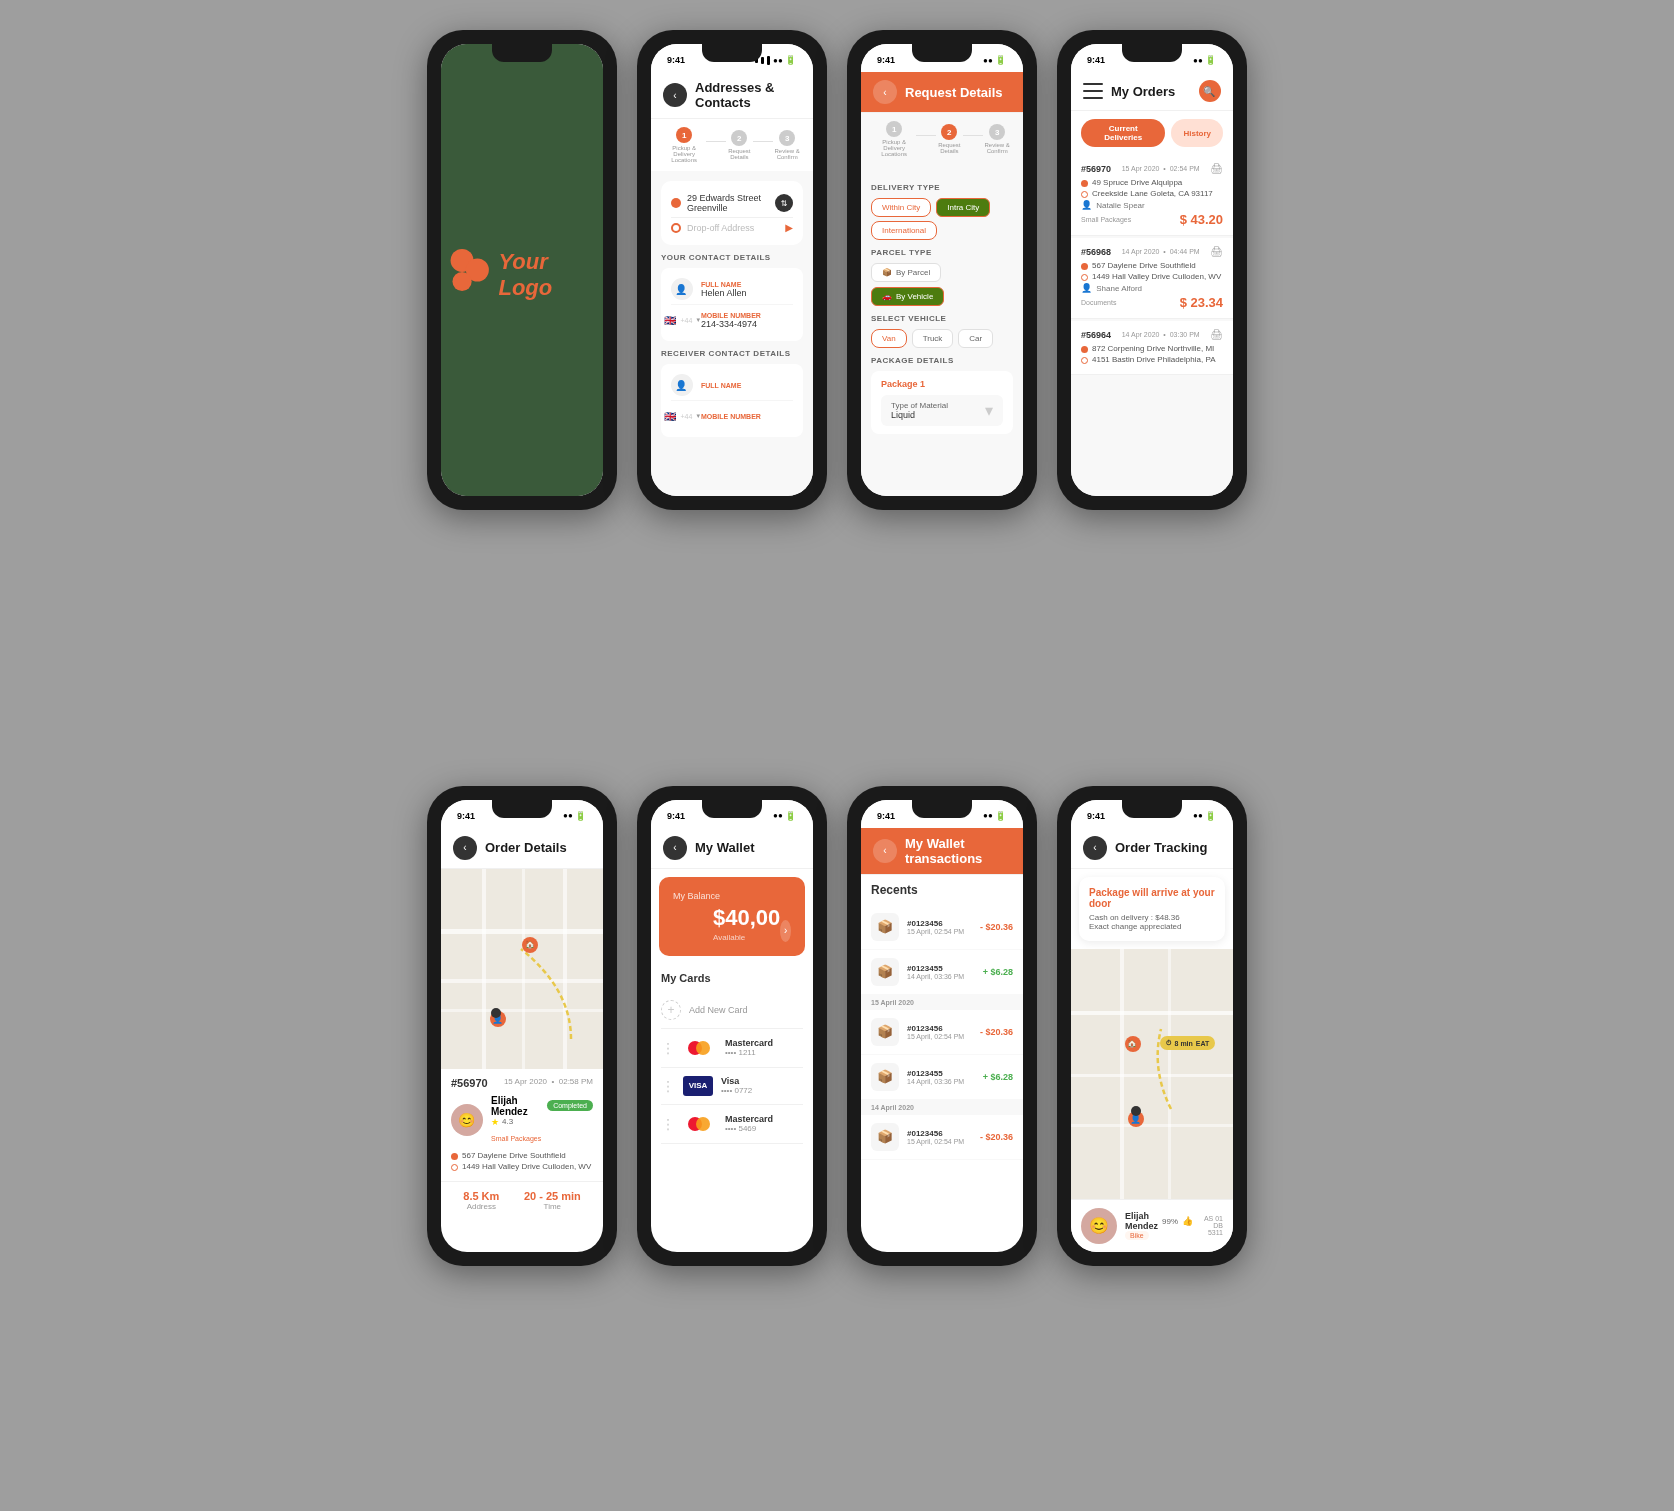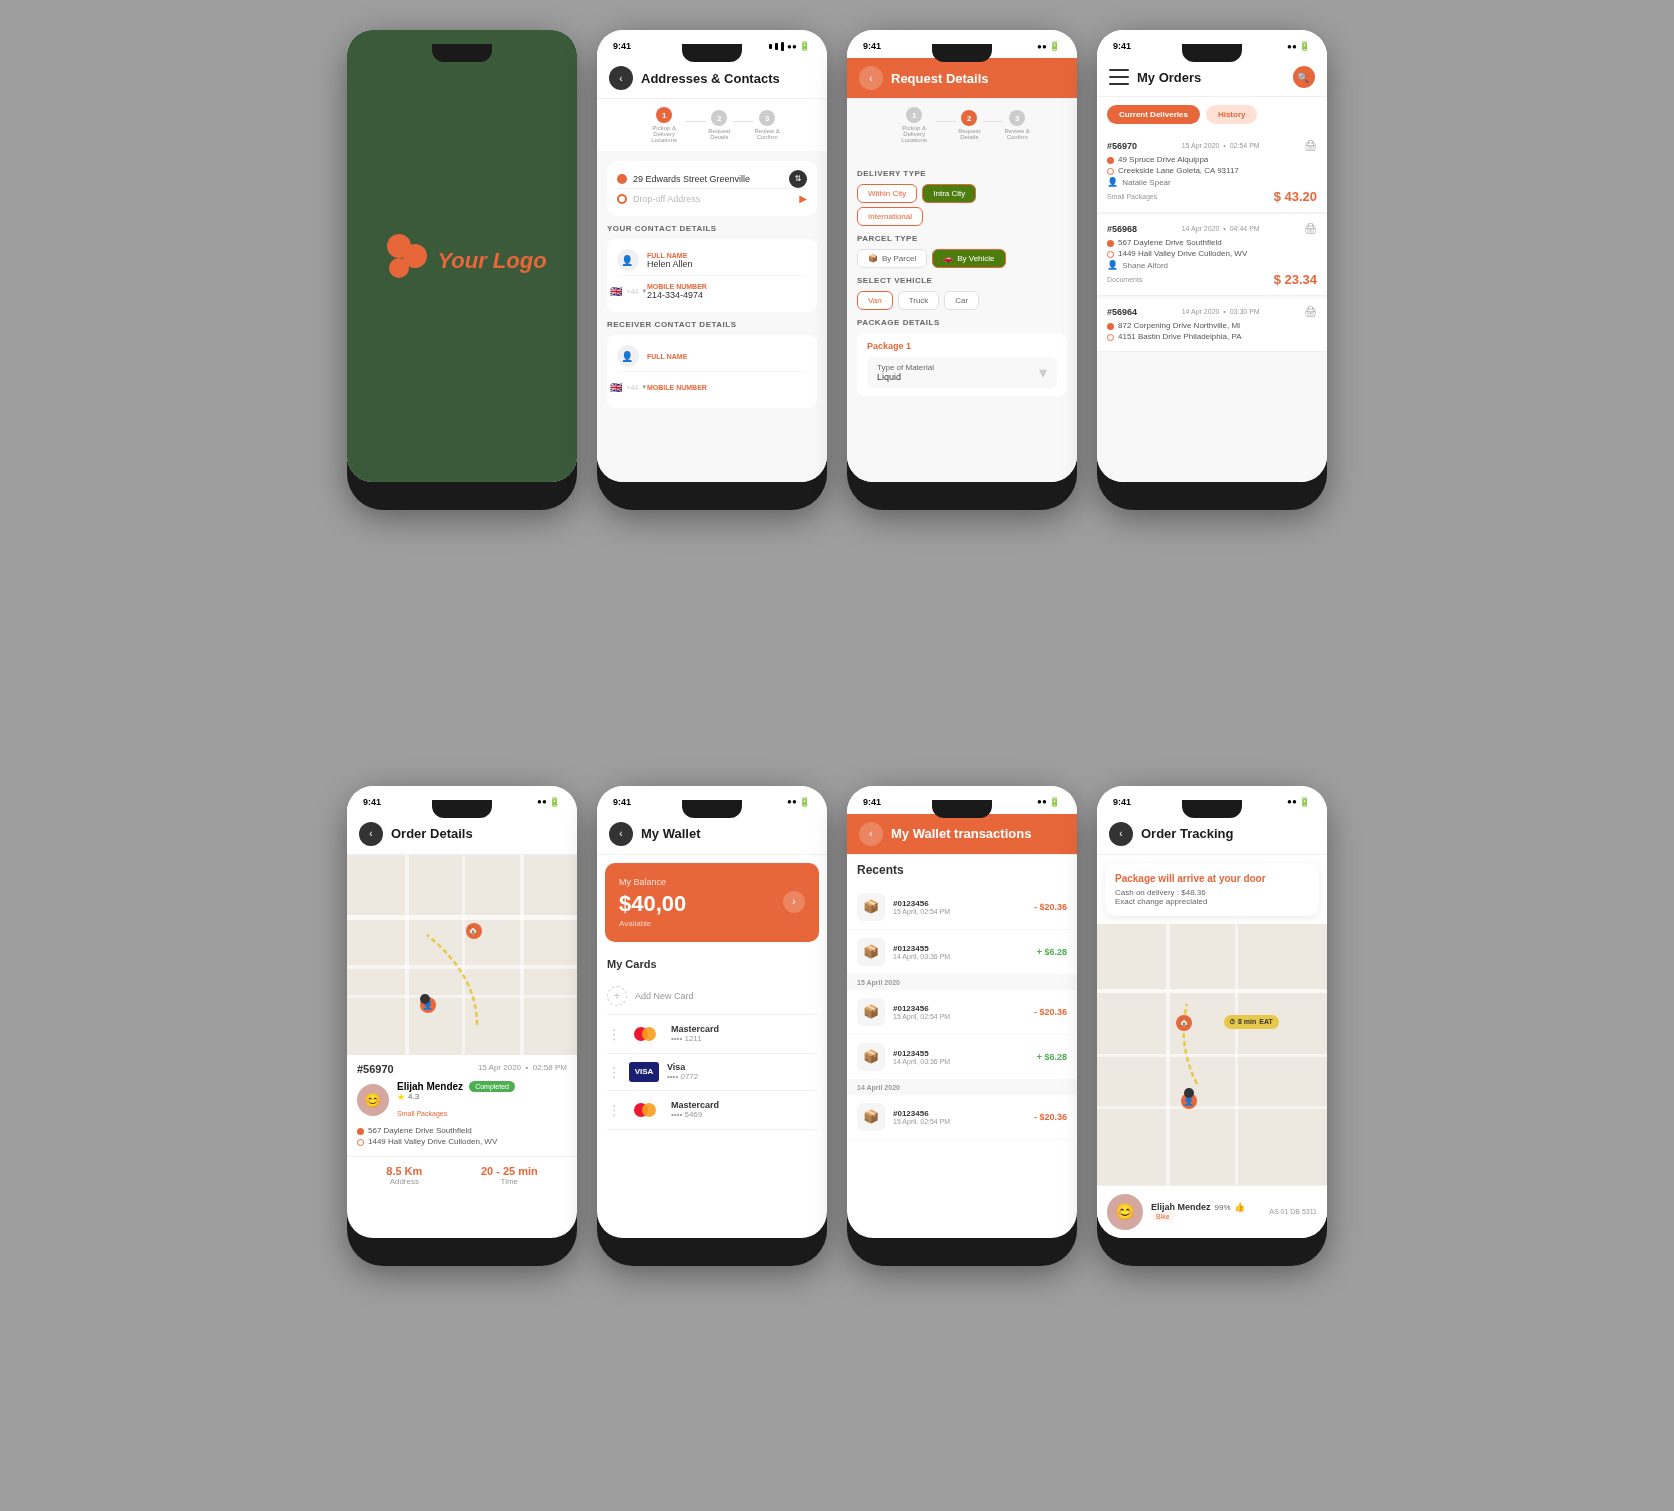--- a/index.html
+++ b/index.html
@@ -16,24 +16,25 @@
       display: flex;
       width: 100%;
       justify-content: center;
       align-items: flex-start;
       padding: 30px 20px;
       gap: 20px;
     }
 
     
     .phone {
-      width: 230px;
+      width: 190px;
       min-height: 480px;
       background: #1a1a1a;
       border-radius: 36px;
+      padding: 14px;
       position: relative;
       box-shadow: 0 8px 32px rgba(0,0,0,0.4);
       flex-shrink: 0;
     }
     .phone-inner {
       background: #fff;
       border-radius: 26px;
       overflow: hidden;
       width: 100%;
       height: 100%;
@@ -253,20 +254,21 @@
     }
     .toggle-btn.active {
       background: #4d7c0f;
       color: #fff;
       border-color: #e8673a;
     }
     .toggle-btn.outline-active {
       border-color: #e8673a;
       color: #e8673a;
       background: #fff;
+      border-radius: 8px;
     }
     .package-name { font-size: 9px; color: #e8673a; font-weight: 600; }
     .material-row {
       display: flex;
       align-items: center;
       justify-content: space-between;
       background: #fff;
       border-radius: 8px;
       padding: 6px 10px;
     }
@@ -999,21 +1001,21 @@
           <span>🔋</span>
         </div>
       </div>
       <div class="app-header">
         <div class="back-btn">‹</div>
         <h2>My Wallet</h2>
       </div>
 
       <div class="wallet-balance-card">
         <div class="balance-label">My Balance</div>
-        <div style="display:flex;align-items:flex-start;justify-content:space-between;">
+        <div style="display:flex;align-items:flex-end;justify-content:space-between;margin-left:40px;">
           <div>
             <div class="balance-amount">$40,00</div>
             <div class="balance-sub">Available</div>
           </div>
           <div class="balance-arrow">›</div>
         </div>
       </div>
 
       <div class="wallet-section">
         <div class="wallet-section-title">My Cards</div>

